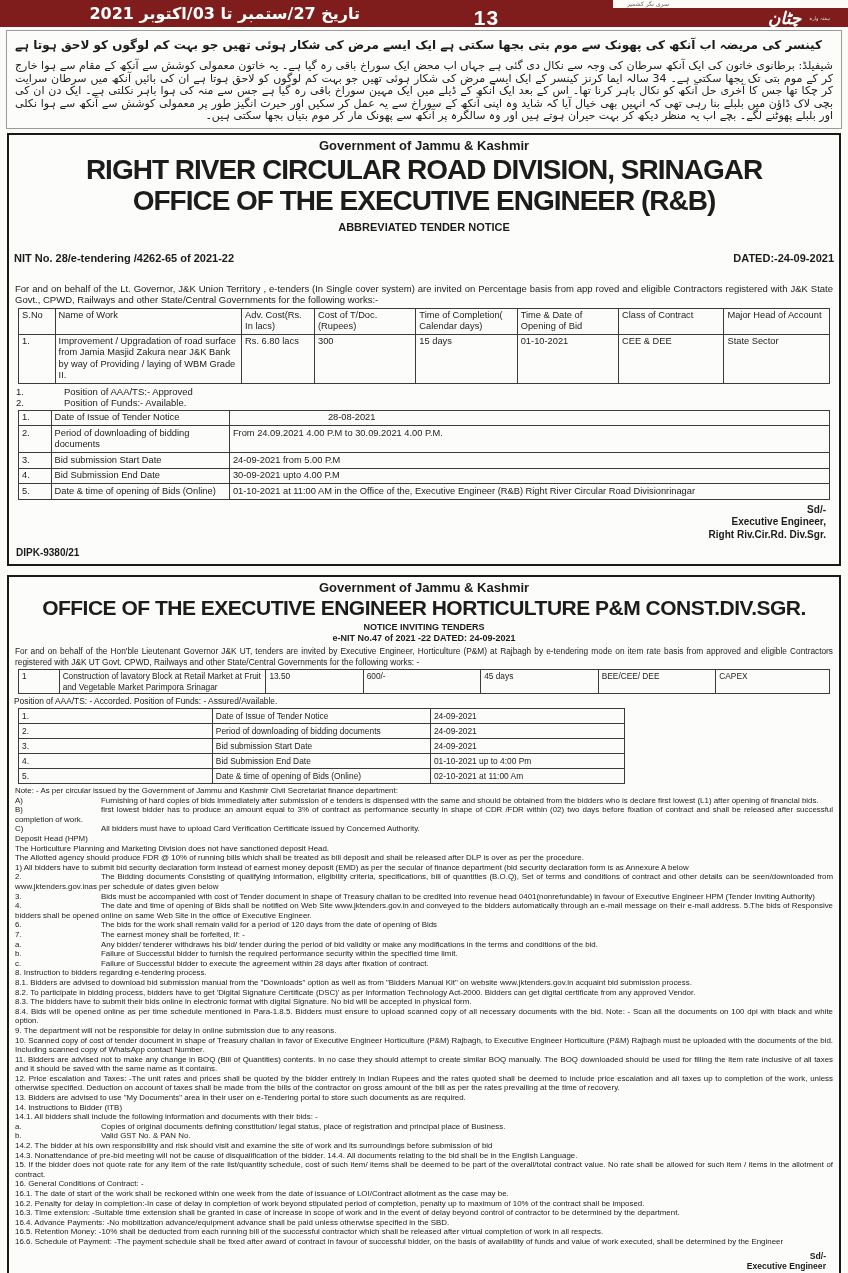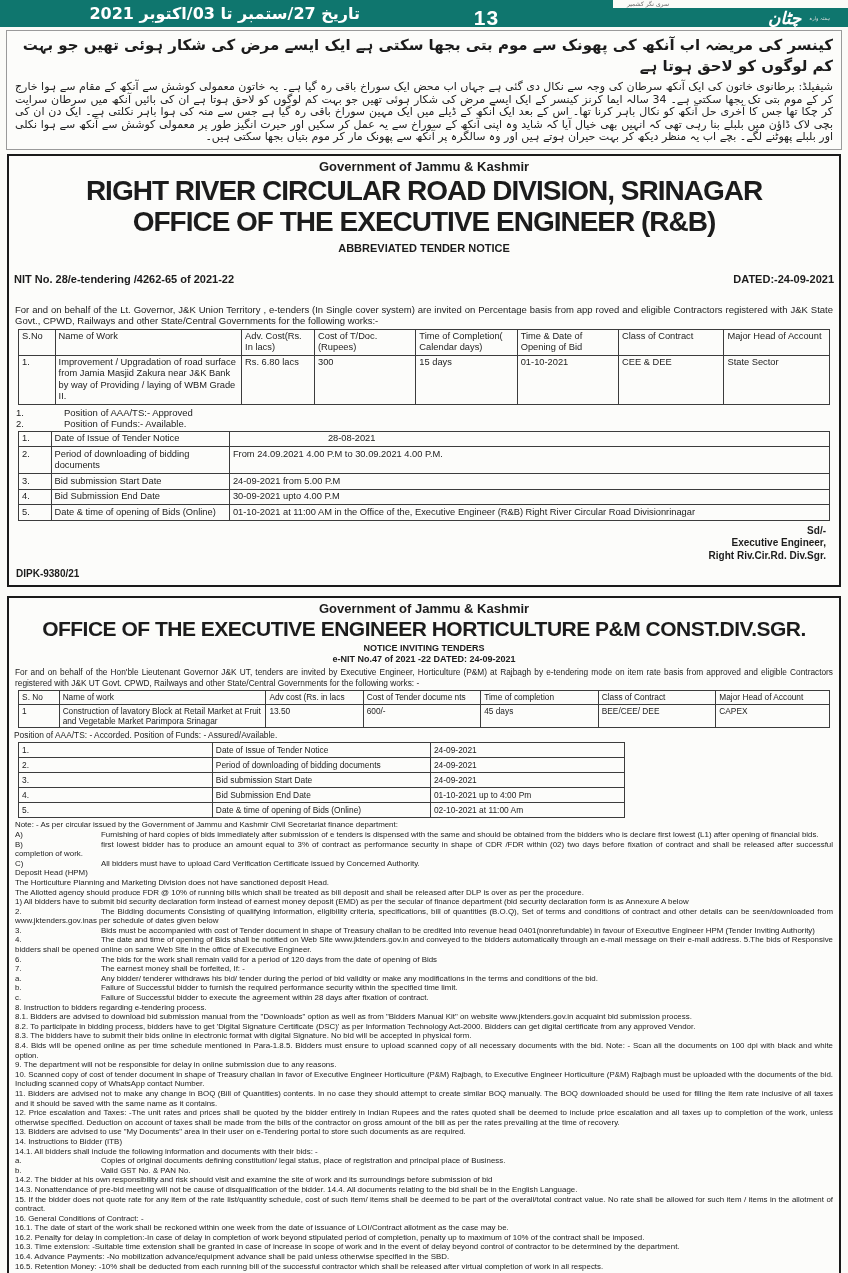--- a/index.html
+++ b/index.html
@@ -1,31 +1,31 @@
 <!DOCTYPE html>
 <html><head>
 <meta charset="utf-8">
 <style>
   html,body{margin:0;padding:0;background:#777;}
   .page{width:848px;height:1273px;margin:0 auto;background:#fbfbf8;color:#1c1c1c;
         font-family:"Liberation Sans",sans-serif;overflow:hidden;display:flex;flex-direction:column;position:relative;}
   .urdu{font-family:"DejaVu Sans",sans-serif;direction:rtl;}
 
   
-  .topbar{height:27px;background:#0f766e;color:#fff;display:flex;align-items:stretch;flex-shrink:0;}
+  .topbar{height:27px;background:#7f1d1d;color:#fff;display:flex;align-items:stretch;flex-shrink:0;}
   .topbar-date{flex:0 0 330px;display:flex;align-items:center;padding-left:30px;font-weight:bold;font-size:16px;}
   .topbar-page{flex:1;display:flex;align-items:center;justify-content:center;font-weight:bold;font-size:21px;letter-spacing:1px;margin-top:8px;}
   .masthead{flex:0 0 235px;display:flex;flex-direction:column;}
   .masthead-tagline{background:#fbfbf8;color:#666;font-size:6px;padding:0 14px;line-height:8px;align-self:stretch;text-align:left;}
   .masthead-name{flex:1;display:flex;align-items:center;gap:8px;padding-right:18px;font-size:17px;font-weight:bold;font-style:italic;color:#fff;}
   .masthead-sub{font-size:5px;font-style:normal;font-weight:normal;color:#ddd;}
 
   
   .article{border:1px solid #9a9a9a;margin:3px 6px 4px 6px;padding:3px 8px 5px 8px;background:#fcfcfa;}
-  .article-headline{font-size:15px;font-weight:bold;text-align:right;line-height:21px;margin:1px 0 4px 0;}
+  .article-headline{font-size:12px;font-weight:bold;text-align:left;line-height:21px;margin:1px 0 4px 0;}
   .article-body{font-size:11px;line-height:12.6px;text-align:justify;color:#222;}
 
   
   .notice{border:2px solid #1a1a1a;margin:0 7px 9px 7px;padding:2px 5px 4px 5px;background:#fcfcfa;}
   .govt-line{text-align:center;font-size:13px;font-weight:bold;margin:1px 0;}
   .n1-title{font-size:28px;font-weight:bold;letter-spacing:-1px;text-align:center;line-height:31px;}
   .n2-title{font-size:21px;font-weight:bold;letter-spacing:-0.5px;text-align:center;line-height:24px;margin:1px 0 2px 0;}
   .sub-bold{text-align:center;font-weight:bold;font-size:11px;margin:5px 0 2px 0;}
   .sub-bold2{text-align:center;font-weight:bold;font-size:9px;margin:2px 0 1px 0;}
   .nit-row{display:flex;justify-content:space-between;gap:130px;font-weight:bold;font-size:11px;margin:19px 0;}
@@ -192,29 +192,20 @@
       <colgroup>
           <col style="width:5%">
           <col style="width:25.5%">
           <col style="width:12%">
           <col style="width:14.5%">
           <col style="width:14.5%">
           <col style="width:14.5%">
           <col style="width:14%">
         </colgroup>
       <tbody>
-          <tr>
-        <th>S. No</th>
-        <th>Name of work</th>
-        <th>Adv cost (Rs. in lacs</th>
-        <th>Cost of Tender docume nts</th>
-        <th>Time of completion</th>
-        <th>Class of Contract</th>
-        <th>Major Head of Account</th>
-      </tr>
       <tr>
         <td>1</td>
         <td class="justify-cell">Construction of lavatory Block at Retail Market at Fruit and Vegetable Market Parimpora Srinagar</td>
         <td>13.50</td>
         <td>600/-</td>
         <td>45 days</td>
         <td>BEE/CEE/ DEE</td>
         <td>CAPEX</td>
       </tr>
     </tbody>

